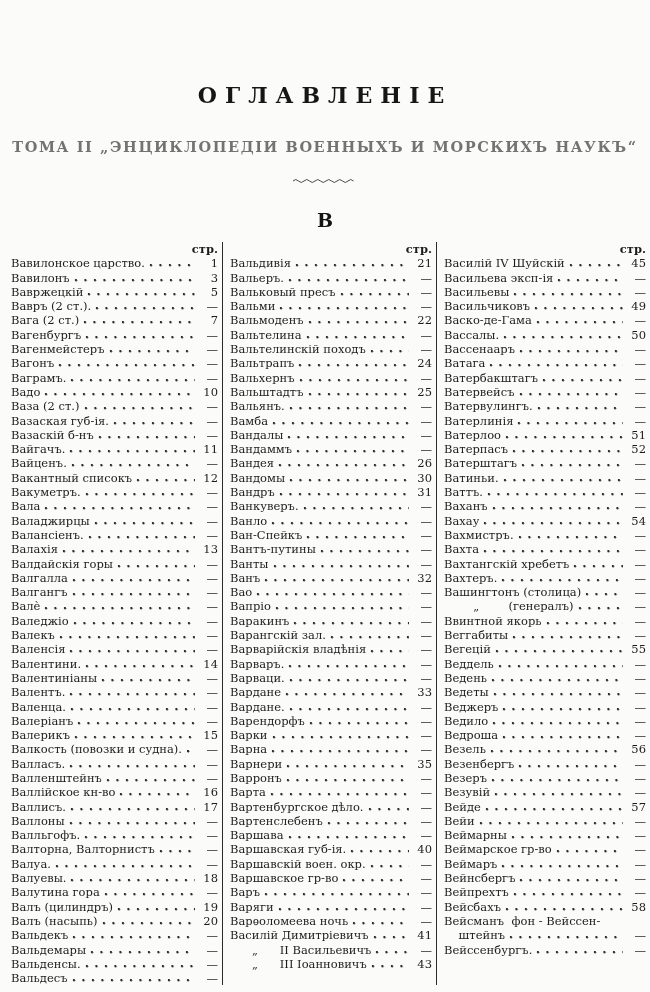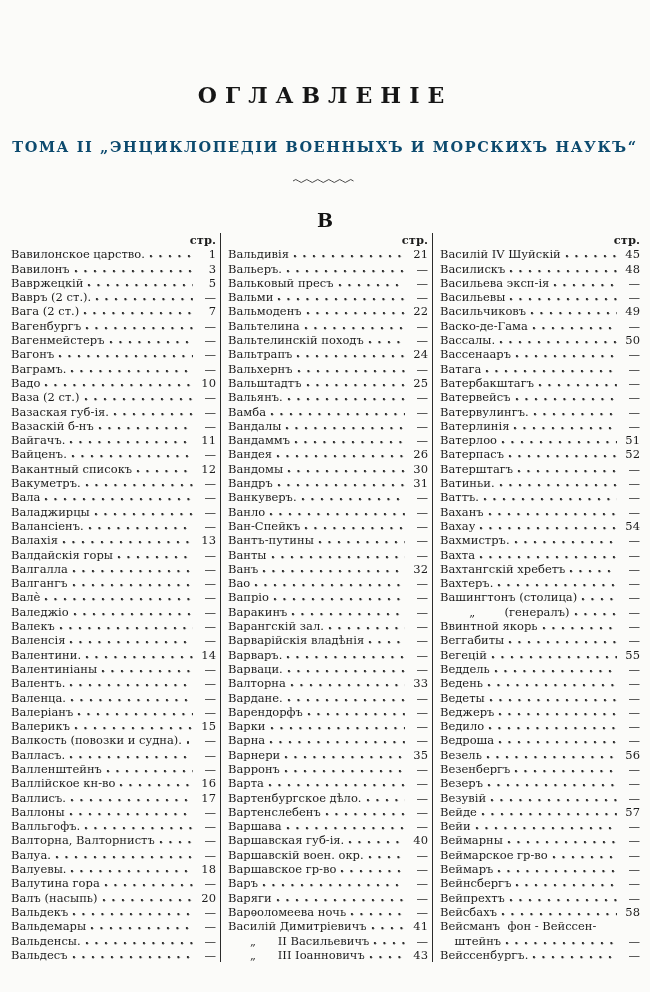--- a/index.html
+++ b/index.html
@@ -18,34 +18,34 @@
     font-weight:bold;
     letter-spacing:8px;
     color:#161616;
   }
   .doc-subtitle {
     margin-top:30px;
     text-align:center;
     font-size:14.5px;
     font-weight:bold;
     letter-spacing:1.6px;
-    color:#0c4a6e;
+    color:#737373;
   }
   .squiggle-wrap { margin-top:22px; text-align:center; line-height:0; }
   .section-letter {
     margin-top:24px;
     text-align:center;
     font-size:19px;
     font-weight:bold;
     color:#141414;
   }
   .columns {
     display:flex;
-    margin-top:2px;
-    padding:0 6px 0 9px;
+    margin-top:11px;
+    padding:0 0 0 9px;
   }
   .col {
     flex:1 1 0;
     min-width:0;
     font-size:11.5px;
     line-height:14.3px;
   }
   .col.rule { border-right:1px solid #2a2a2a; }
   .col-inner { padding:0 4px 0 2px; }
   .col + .col .col-inner { padding-left:7px; }
@@ -136,20 +136,21 @@
           <div class="row"><span class="name">Валласъ.</span><span class="leaders"></span><span class="page">—</span></div>
           <div class="row"><span class="name">Валленштейнъ</span><span class="leaders"></span><span class="page">—</span></div>
           <div class="row"><span class="name">Валлійское кн-во</span><span class="leaders"></span><span class="page">16</span></div>
           <div class="row"><span class="name">Валлисъ.</span><span class="leaders"></span><span class="page">17</span></div>
           <div class="row"><span class="name">Валлоны</span><span class="leaders"></span><span class="page">—</span></div>
           <div class="row"><span class="name">Валльгофъ.</span><span class="leaders"></span><span class="page">—</span></div>
           <div class="row"><span class="name">Валторна, Валторнистъ</span><span class="leaders"></span><span class="page">—</span></div>
           <div class="row"><span class="name">Валуа.</span><span class="leaders"></span><span class="page">—</span></div>
           <div class="row"><span class="name">Валуевы.</span><span class="leaders"></span><span class="page">18</span></div>
           <div class="row"><span class="name">Валутина гора</span><span class="leaders"></span><span class="page">—</span></div>
+          <div class="row"><span class="name">Валъ (цилиндръ)</span><span class="leaders"></span><span class="page">19</span></div>
           <div class="row"><span class="name">Валъ (насыпь)</span><span class="leaders"></span><span class="page">20</span></div>
           <div class="row"><span class="name">Вальдекъ</span><span class="leaders"></span><span class="page">—</span></div>
           <div class="row"><span class="name">Вальдемары</span><span class="leaders"></span><span class="page">—</span></div>
           <div class="row"><span class="name">Вальденсы.</span><span class="leaders"></span><span class="page">—</span></div>
           <div class="row"><span class="name">Вальдесъ</span><span class="leaders"></span><span class="page">—</span></div>
         </div>
     </div>
 
     <div class="col rule">
       <div class="col-inner">
@@ -179,21 +180,21 @@
           <div class="row"><span class="name">Вантъ-путины</span><span class="leaders"></span><span class="page">—</span></div>
           <div class="row"><span class="name">Ванты</span><span class="leaders"></span><span class="page">—</span></div>
           <div class="row"><span class="name">Ванъ</span><span class="leaders"></span><span class="page">32</span></div>
           <div class="row"><span class="name">Вао</span><span class="leaders"></span><span class="page">—</span></div>
           <div class="row"><span class="name">Вапріо</span><span class="leaders"></span><span class="page">—</span></div>
           <div class="row"><span class="name">Варакинъ</span><span class="leaders"></span><span class="page">—</span></div>
           <div class="row"><span class="name">Варангскій зал.</span><span class="leaders"></span><span class="page">—</span></div>
           <div class="row"><span class="name">Варварійскія владѣнія</span><span class="leaders"></span><span class="page">—</span></div>
           <div class="row"><span class="name">Варваръ.</span><span class="leaders"></span><span class="page">—</span></div>
           <div class="row"><span class="name">Варваци.</span><span class="leaders"></span><span class="page">—</span></div>
-          <div class="row"><span class="name">Валторна</span><span class="leaders"></span><span class="page">33</span></div>
+          <div class="row"><span class="name">Вардане</span><span class="leaders"></span><span class="page">33</span></div>
           <div class="row"><span class="name">Вардане.</span><span class="leaders"></span><span class="page">—</span></div>
           <div class="row"><span class="name">Варендорфъ</span><span class="leaders"></span><span class="page">—</span></div>
           <div class="row"><span class="name">Варки</span><span class="leaders"></span><span class="page">—</span></div>
           <div class="row"><span class="name">Варна</span><span class="leaders"></span><span class="page">—</span></div>
           <div class="row"><span class="name">Варнери</span><span class="leaders"></span><span class="page">35</span></div>
           <div class="row"><span class="name">Варронъ</span><span class="leaders"></span><span class="page">—</span></div>
           <div class="row"><span class="name">Варта</span><span class="leaders"></span><span class="page">—</span></div>
           <div class="row"><span class="name">Вартенбургское дѣло.</span><span class="leaders"></span><span class="page">—</span></div>
           <div class="row"><span class="name">Вартенслебенъ</span><span class="leaders"></span><span class="page">—</span></div>
           <div class="row"><span class="name">Варшава</span><span class="leaders"></span><span class="page">—</span></div>
@@ -208,21 +209,20 @@
           <div class="row"><span class="name">      „      III Іоанновичъ</span><span class="leaders"></span><span class="page">43</span></div>
         </div>
     </div>
 
     <div class="col">
       <div class="col-inner">
         <div class="row head">
           <span class="strheader">стр.</span>
         </div>
       <div class="row"><span class="name">Василій IV Шуйскій</span><span class="leaders"></span><span class="page">45</span></div>
-          <div class="row"><span class="name">Василискъ</span><span class="leaders"></span><span class="page">48</span></div>
           <div class="row"><span class="name">Васильева эксп-ія</span><span class="leaders"></span><span class="page">—</span></div>
           <div class="row"><span class="name">Васильевы</span><span class="leaders"></span><span class="page">—</span></div>
           <div class="row"><span class="name">Васильчиковъ</span><span class="leaders"></span><span class="page">49</span></div>
           <div class="row"><span class="name">Васко-де-Гама</span><span class="leaders"></span><span class="page">—</span></div>
           <div class="row"><span class="name">Вассалы.</span><span class="leaders"></span><span class="page">50</span></div>
           <div class="row"><span class="name">Вассенааръ</span><span class="leaders"></span><span class="page">—</span></div>
           <div class="row"><span class="name">Ватага</span><span class="leaders"></span><span class="page">—</span></div>
           <div class="row"><span class="name">Ватербакштагъ</span><span class="leaders"></span><span class="page">—</span></div>
           <div class="row"><span class="name">Ватервейсъ</span><span class="leaders"></span><span class="page">—</span></div>
           <div class="row"><span class="name">Ватервулингъ.</span><span class="leaders"></span><span class="page">—</span></div>

